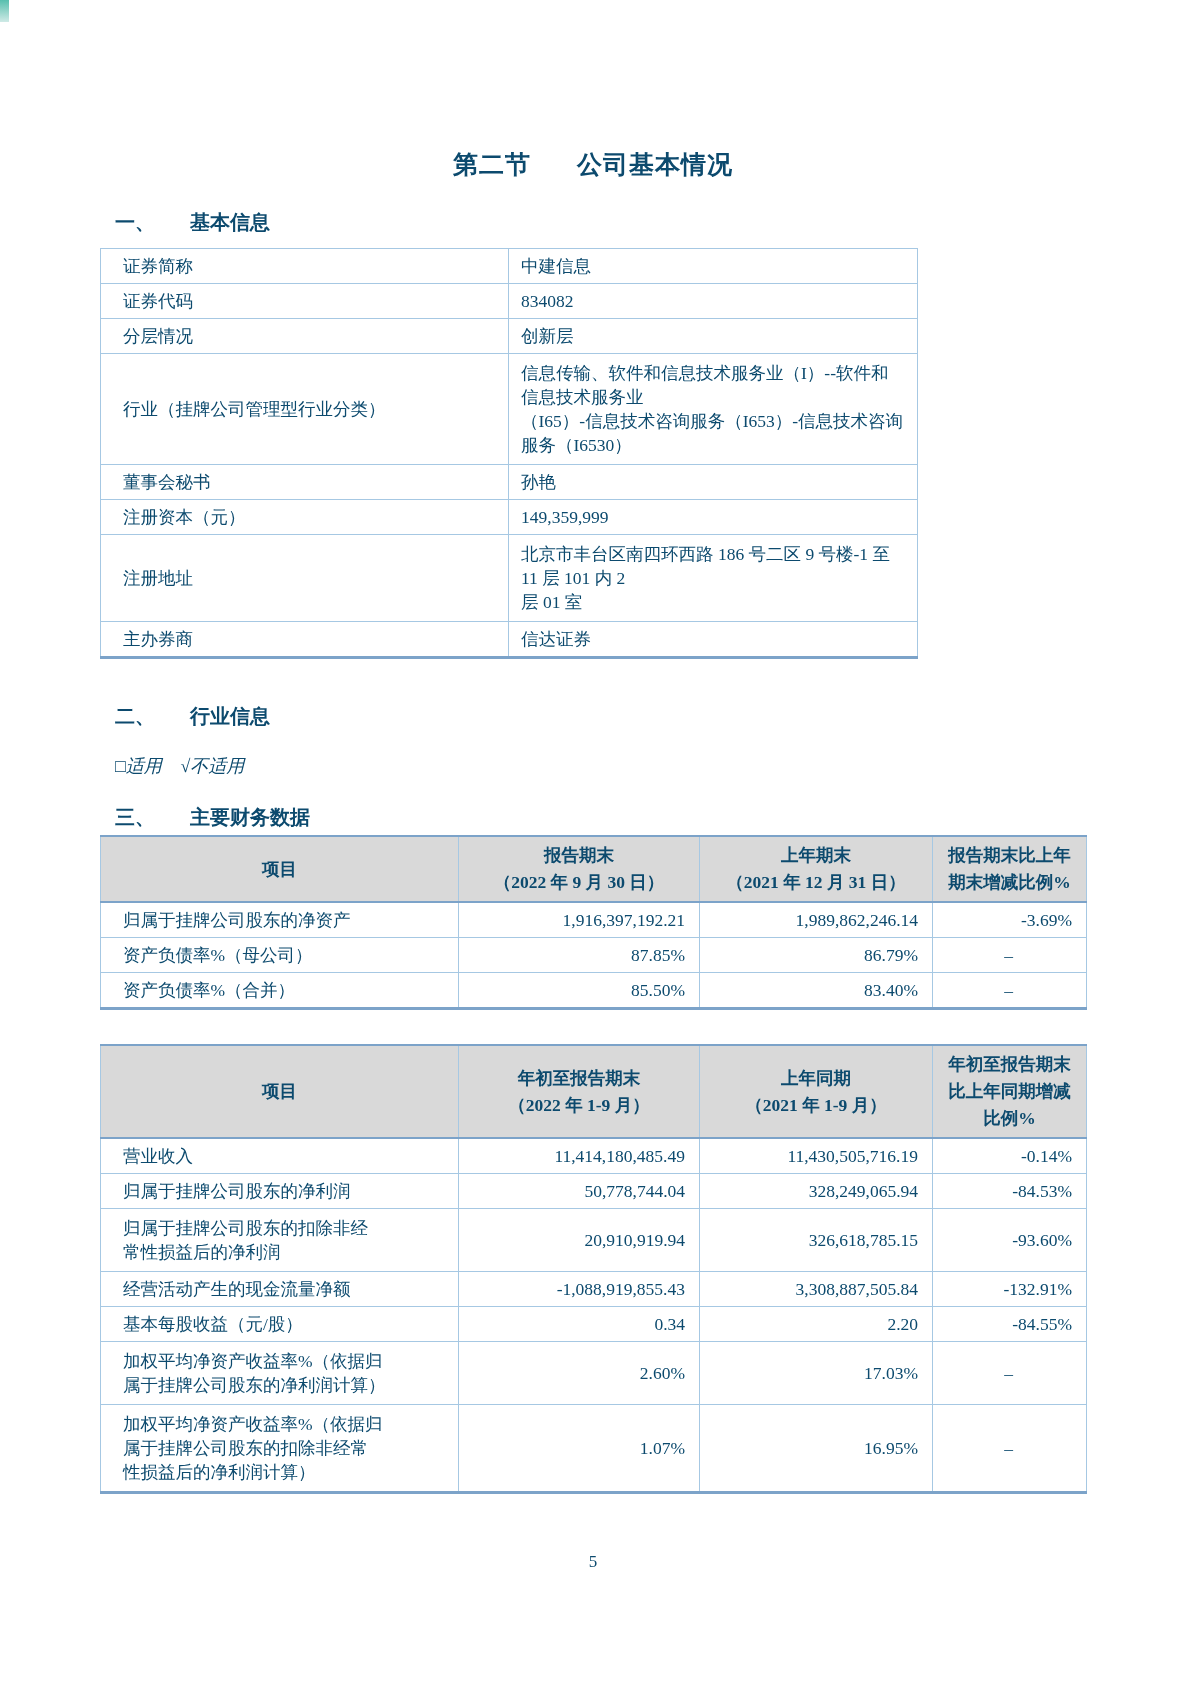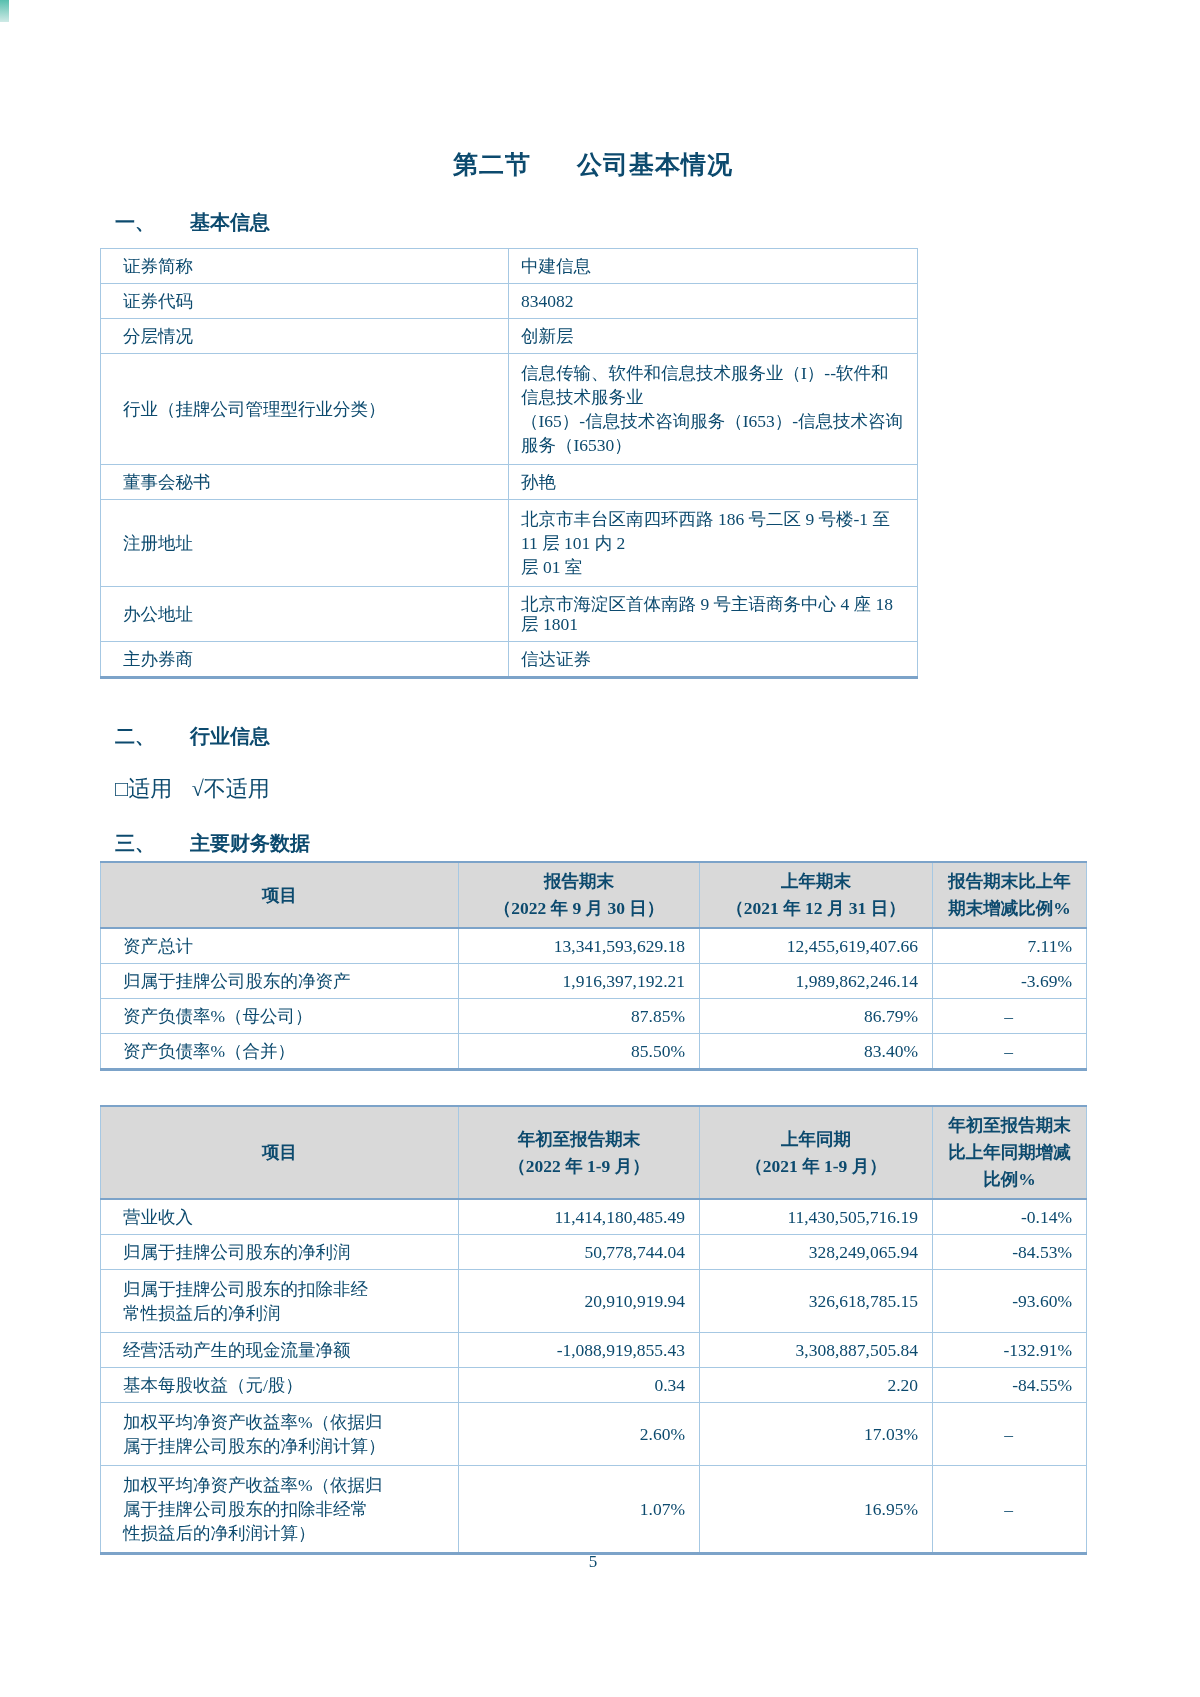--- a/index.html
+++ b/index.html
@@ -53,21 +53,22 @@
   }
   
   .basic { margin-top:12px; border:1px solid #a6c8e3; border-bottom:3px solid #7ca3c9; }
   .basic td.label { width:373px; padding-left:22px; }
   .basic td.value { }
   .ml { white-space:pre-line; line-height:24px; }
   
   .applicability {
     margin-top:24px;
     padding-left:15px;
-    font-size:22px;
+    font-size:18px;
+    font-style:italic;
   }
   .applicability .na { margin-left:14px; }
   
   .unit-note {
     margin-top:30px;
     text-align:right;
     padding-right:8px;
     font-size:17px;
   }
   .fin { border:1px solid #a6c8e3; border-top:2px solid #7ca3c9; border-bottom:3px solid #7ca3c9; }
@@ -125,27 +126,27 @@
         <tr>
           <td class="label">行业（挂牌公司管理型行业分类）</td>
           <td class="value ml">信息传输、软件和信息技术服务业（I）--软件和信息技术服务业
 （I65）-信息技术咨询服务（I653）-信息技术咨询服务（I6530）</td>
         </tr>
         <tr>
           <td class="label">董事会秘书</td>
           <td class="value">孙艳</td>
         </tr>
         <tr>
+          <td class="label">注册资本（元）</td>
+          <td class="value">149,359,999</td>
+        </tr>
+        <tr>
           <td class="label">注册地址</td>
           <td class="value ml">北京市丰台区南四环西路 186 号二区 9 号楼-1 至 11 层 101 内 2
 层 01 室</td>
-        </tr>
-        <tr>
-          <td class="label">办公地址</td>
-          <td class="value">北京市海淀区首体南路 9 号主语商务中心 4 座 18 层 1801</td>
         </tr>
         <tr>
           <td class="label">主办券商</td>
           <td class="value">信达证券</td>
         </tr>
       </tbody>
     </table>
 
     <div class="sec sec-industry">
       <span class="sec-num">二、</span>
@@ -176,26 +177,20 @@
           <th>报告期末
 （2022 年 9 月 30 日）</th>
           <th>上年期末
 （2021 年 12 月 31 日）</th>
           <th>报告期末比上年
 期末增减比例%</th>
         </tr>
       </thead>
       <tbody>
         <tr>
-          <td class="item">资产总计</td>
-          <td class="num">13,341,593,629.18</td>
-          <td class="num">12,455,619,407.66</td>
-          <td class="num">7.11%</td>
-        </tr>
-        <tr>
           <td class="item">归属于挂牌公司股东的净资产</td>
           <td class="num">1,916,397,192.21</td>
           <td class="num">1,989,862,246.14</td>
           <td class="num">-3.69%</td>
         </tr>
         <tr>
           <td class="item">资产负债率%（母公司）</td>
           <td class="num">87.85%</td>
           <td class="num">86.79%</td>
           <td class="dash">–</td>

